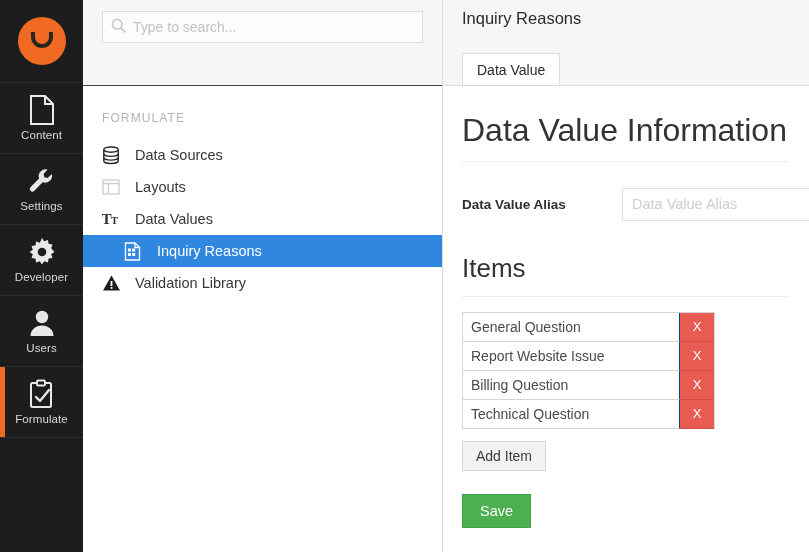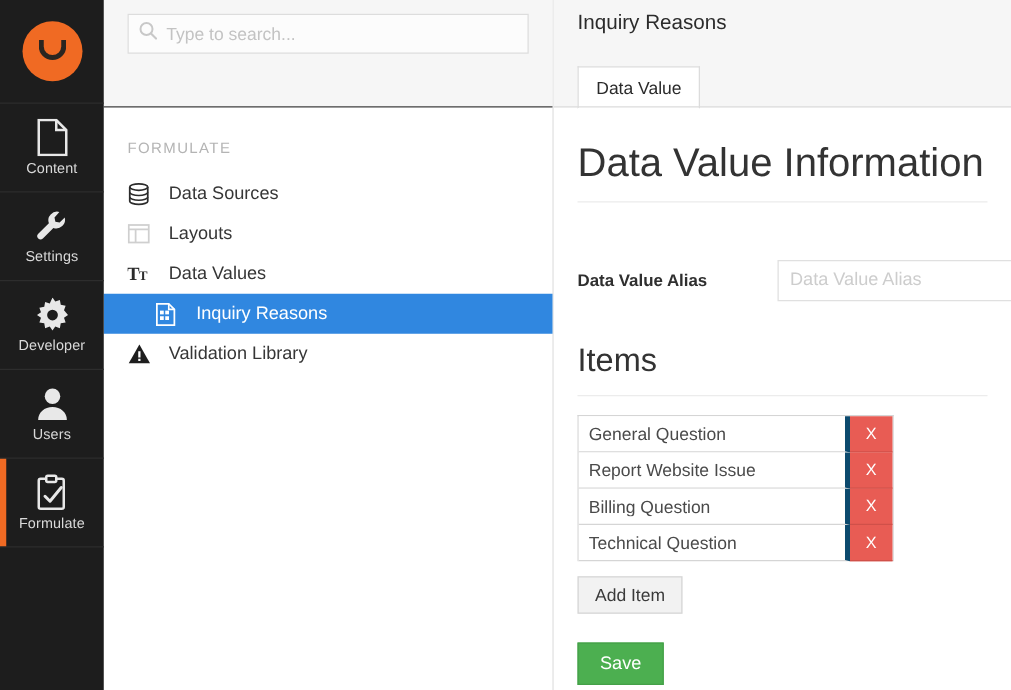--- a/index.html
+++ b/index.html
@@ -202,21 +202,21 @@
   .section-heading.small { font-size: 26px; }
   .hr {
     border: none;
     border-top: 1px solid #ececec;
     margin: 12px 0 0 0;
   }
 
   .field-row {
     display: flex;
     align-items: center;
-    margin-top: 46px;
+    margin-top: 26px;
     justify-content: space-between;
   }
   .field-label {
     font-size: 13.5px;
     font-weight: bold;
     color: #2f2f2f;
     width: 160px;
     flex: 0 0 160px;
   }
   .field-input {
@@ -238,21 +238,21 @@
     width: 253px;
     border: 1px solid #d5d5d5;
     border-bottom: none;
   }
   .item-row { display: flex; }
   .item-input {
     flex: 1 1 auto;
     height: 29px;
     border: none;
     border-bottom: 1px solid #d5d5d5;
-    border-right: 4px solid #0c4a6e;
+    border-right: 1px solid #0c4a6e;
     background: #ffffff;
     font-family: "Liberation Sans", sans-serif;
     font-size: 14px;
     color: #4a4a4a;
     padding: 0 8px;
     outline: none;
     width: 218px;
   }
   .item-remove {
     width: 34px;

